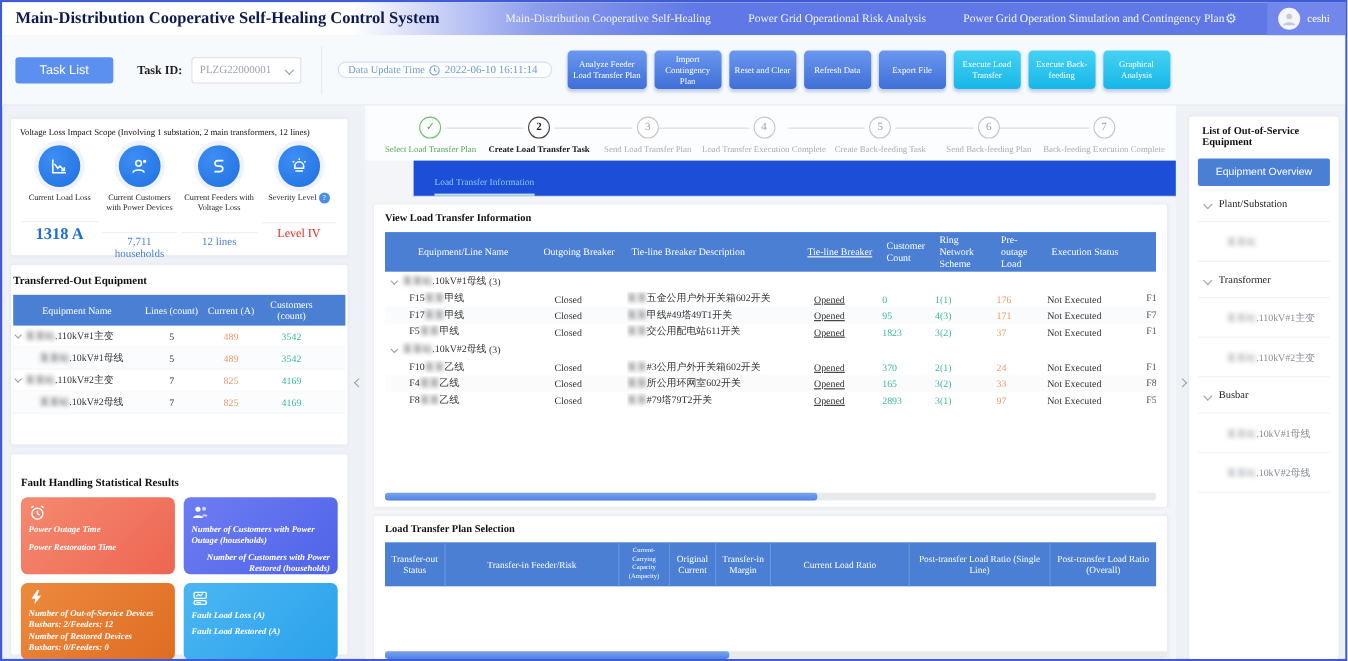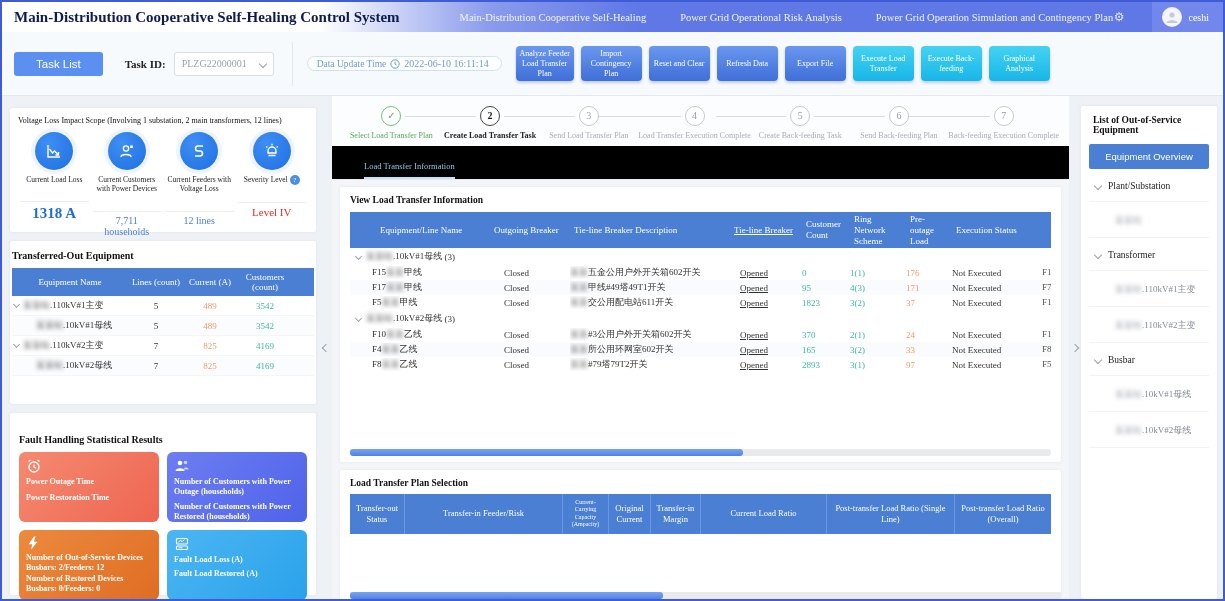--- a/index.html
+++ b/index.html
@@ -27,21 +27,21 @@
   .pill { align-self:flex-start; border:1px solid #cfe0f5; border-radius:10px; color:#6f9ad0; font-size:9.5px; padding:1px 12px 1px 9px; display:flex; align-items:center; gap:4px; background:#fdfefe; }
   .pill b { font-weight:normal; font-size:10px; }
   .fault-box { width:398px; height:37px; border:1px solid #d5dce8; background:#fff; font-size:9.5px; color:#4a7fd4; line-height:1.55; padding:2px 10px 2px 6px; position:relative; overflow:hidden; cursor:text; }
   .resize-handle { position:absolute; right:1px; bottom:1px; width:8px; height:8px;
     background:repeating-linear-gradient(135deg,#b9c0cc 0 1px,transparent 1px 3px); }
   .red { filter:blur(2px); opacity:.85; }
   .btn-row { display:flex; gap:7px; margin-left:14px; }
   .tb-btn { width:61px; height:35px; border:none; border-radius:4px; color:#fff; font-size:8px; line-height:1.25; cursor:pointer; font-family:"Liberation Serif",serif; box-shadow:0 2px 3px rgba(40,70,160,.25); padding:2px 3px; }
   .tb-btn.blue { background:linear-gradient(180deg,#6a97ee,#3f6fd8); }
   .tb-btn.cyan { background:linear-gradient(180deg,#45d2f2,#17b6e8); }
-  .tb-btn.w1 { width:58px; }
+  .tb-btn.w1 { width:72px; }
 
   
   .content { display:flex; height:503px; }
   .left-col { width:318px; padding:12px 4px 4px 8px; display:flex; flex-direction:column; }
   .strip { width:12px; display:flex; align-items:center; justify-content:center; }
   .center { width:737px; display:flex; flex-direction:column; background:#f3f5f8; overflow:hidden; }
   .right-col { flex:1; padding:10px 6px 0 0; }
 
   .chev { display:inline-block; width:6px; height:6px; border-right:1.5px solid #9aa0ab; border-bottom:1.5px solid #9aa0ab; }
   .chev.down { transform:rotate(45deg); }
@@ -71,21 +71,21 @@
   .lrow { display:flex; align-items:center; height:20px; border-bottom:1px solid #f4f5f7; color:#333; }
   .lrow:nth-child(odd) { background:#fbfcfd; }
   .lc1 { width:116px; } .lc2 { width:56px; text-align:center; } .lc3 { width:52px; text-align:center; } .lc4 { width:58px; text-align:center; }
   .lc1.child { padding-left:24px; }
   .lc1 .chev { margin:0 4px 1px 2px; width:5px; height:5px; }
   .num-or { color:#f09a6a; } .num-tl { color:#3fb6a8; }
 
   
   .fstats { height:182px; margin-top:9px; padding:21px 9px; }
   .fgrid { display:grid; grid-template-columns:1fr 1fr; gap:8px; margin-top:7px; }
-  .fcard { border-radius:6px; height:70px; color:#fff; padding:6px 7px; font-size:8px; font-weight:bold; line-height:1.3; overflow:hidden; }
+  .fcard { border-radius:6px; height:70px; color:#fff; padding:6px 7px; font-size:8px; font-weight:bold; line-height:1.3; overflow:hidden;font-style:italic; }
   .fcard .ficon { display:block; margin-bottom:3px; }
   .fc1 { background:linear-gradient(135deg,#f58a70,#ee6551); }
   .fc2 { background:linear-gradient(135deg,#6d7df2,#4f63e8); }
   .fc3 { background:linear-gradient(135deg,#ec8a3d,#df6d24); }
   .fc4 { background:linear-gradient(135deg,#4cb6f2,#2aa2ec); }
 
   
   .stepper-wrap { background:#fcfdfe; padding:10px 10px 6px; }
   .stepper { display:flex; }
   .step { flex:1; position:relative; text-align:center; }
@@ -93,21 +93,21 @@
   .step:first-child::before { display:none; }
   .circle { width:20px; height:20px; border-radius:50%; border:1.5px solid #c3c8d1; color:#9aa0ab; font-size:10px; line-height:17px; margin:0 auto; background:#fff; position:relative; z-index:1; }
   .step.done .circle { border-color:#6fc06f; color:#5aab5a; }
   .step.done .circle::before { content:"\2713"; }
   .step.active .circle { border-color:#444; color:#222; font-weight:bold; }
   .slabel { font-size:8px; color:#a8adb5; margin-top:5px; white-space:nowrap; }
   .step.done .slabel { color:#57a957; }
   .step.active .slabel { color:#222; font-weight:bold; }
 
   
-  .tabrow { background:#000000; border-bottom:1px solid #e7e9ee; padding:9px 32px 0; }
+  .tabrow { background:#1d4ed8; border-bottom:1px solid #e7e9ee; padding:9px 19px 0;margin-left:44px; }
   .tab { display:inline-block; color:#8cc8e6; font-size:8.5px; padding-bottom:6px; border-bottom:2px solid #bfe4f4; cursor:pointer; }
 
   
   .view-card { margin:7px 8px 0; height:276px; position:relative; padding:8px 10px 0; }
   .mtable { margin-top:7px; font-size:9px; overflow:hidden; }
   .mhead { display:flex; background:#4a7fd4; color:#fff; min-height:30px; align-items:center; font-size:9px; }
   .mhead > div { padding:2px 4px; line-height:1.2; }
   .mrow { display:flex; align-items:center; height:15px; color:#333; }
   .mrow:nth-child(even) { background:#fafbfc; }
   .mgroup { height:17px; display:flex; align-items:center; padding-left:6px; color:#333; font-size:9px; }
@@ -293,21 +293,21 @@
             <div style="margin-top:6px;">Power Restoration Time</div>
           </div>
           <div class="fcard fc2">
             <svg class="ficon" width="16" height="16" viewBox="0 0 16 16">
                 <circle cx="6" cy="5" r="2.3" fill="#fff"></circle>
                 <path d="M1.5 13c0-3.6 9-3.6 9 0z" fill="#fff"></path>
                 <circle cx="11.5" cy="4.5" r="1.8" fill="#cfd6ff"></circle>
                 <path d="M9.5 11.5c.3-2.6 5-2.6 5 0z" fill="#cfd6ff"></path>
               </svg>
             <div>Number of Customers with Power Outage (households)</div>
-            <div style="margin-top:4px;">Number of Customers with Power Restored (households)</div>
+            <div style="margin-top:4px;text-align:right;">Number of Customers with Power Restored (households)</div>
           </div>
           <div class="fcard fc3">
             <svg class="ficon" width="14" height="14" viewBox="0 0 16 16">
                 <polygon points="9,0.5 3,9.5 7,9.5 6,15.5 13,6.5 9,6.5 11,0.5" fill="#fff"></polygon>
               </svg>
             <div>Number of Out-of-Service Devices</div>
             <div>Busbars: 2/Feeders: 12</div>
             <div>Number of Restored Devices</div>
             <div>Busbars: 0/Feeders: 0</div>
           </div>

